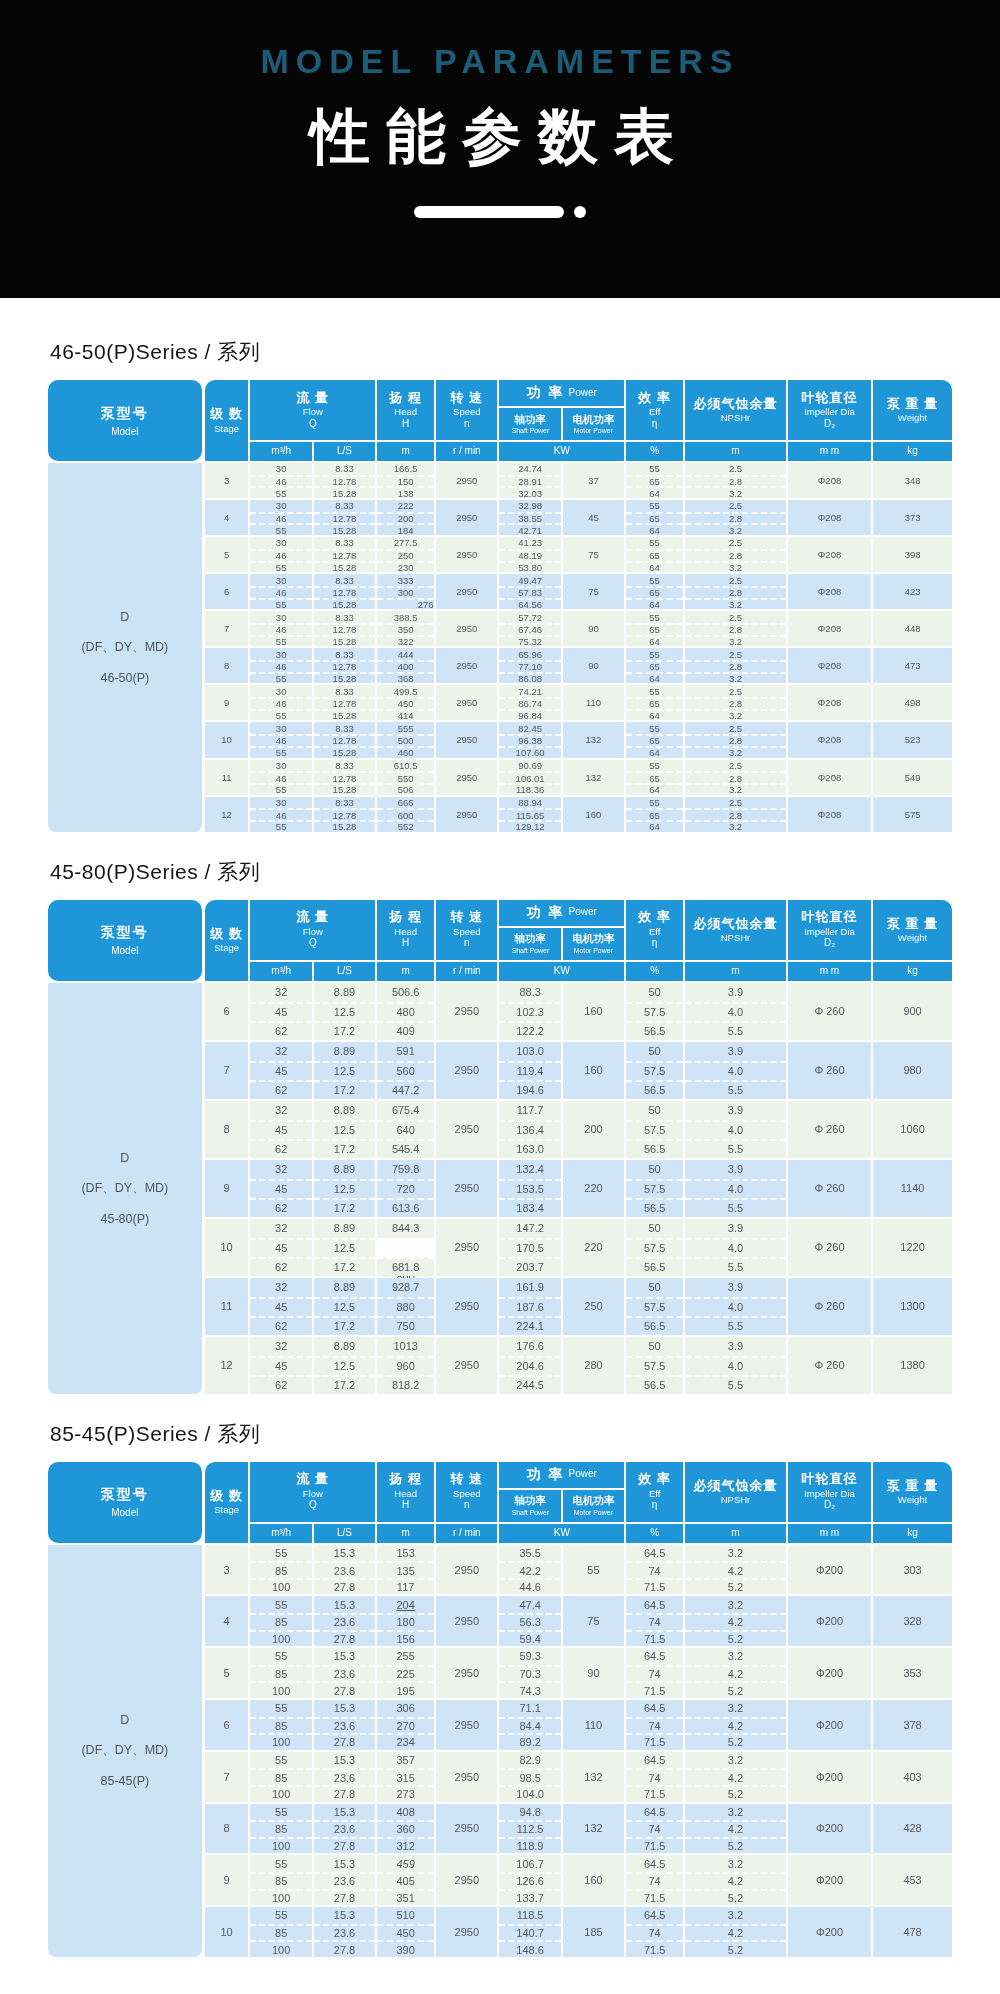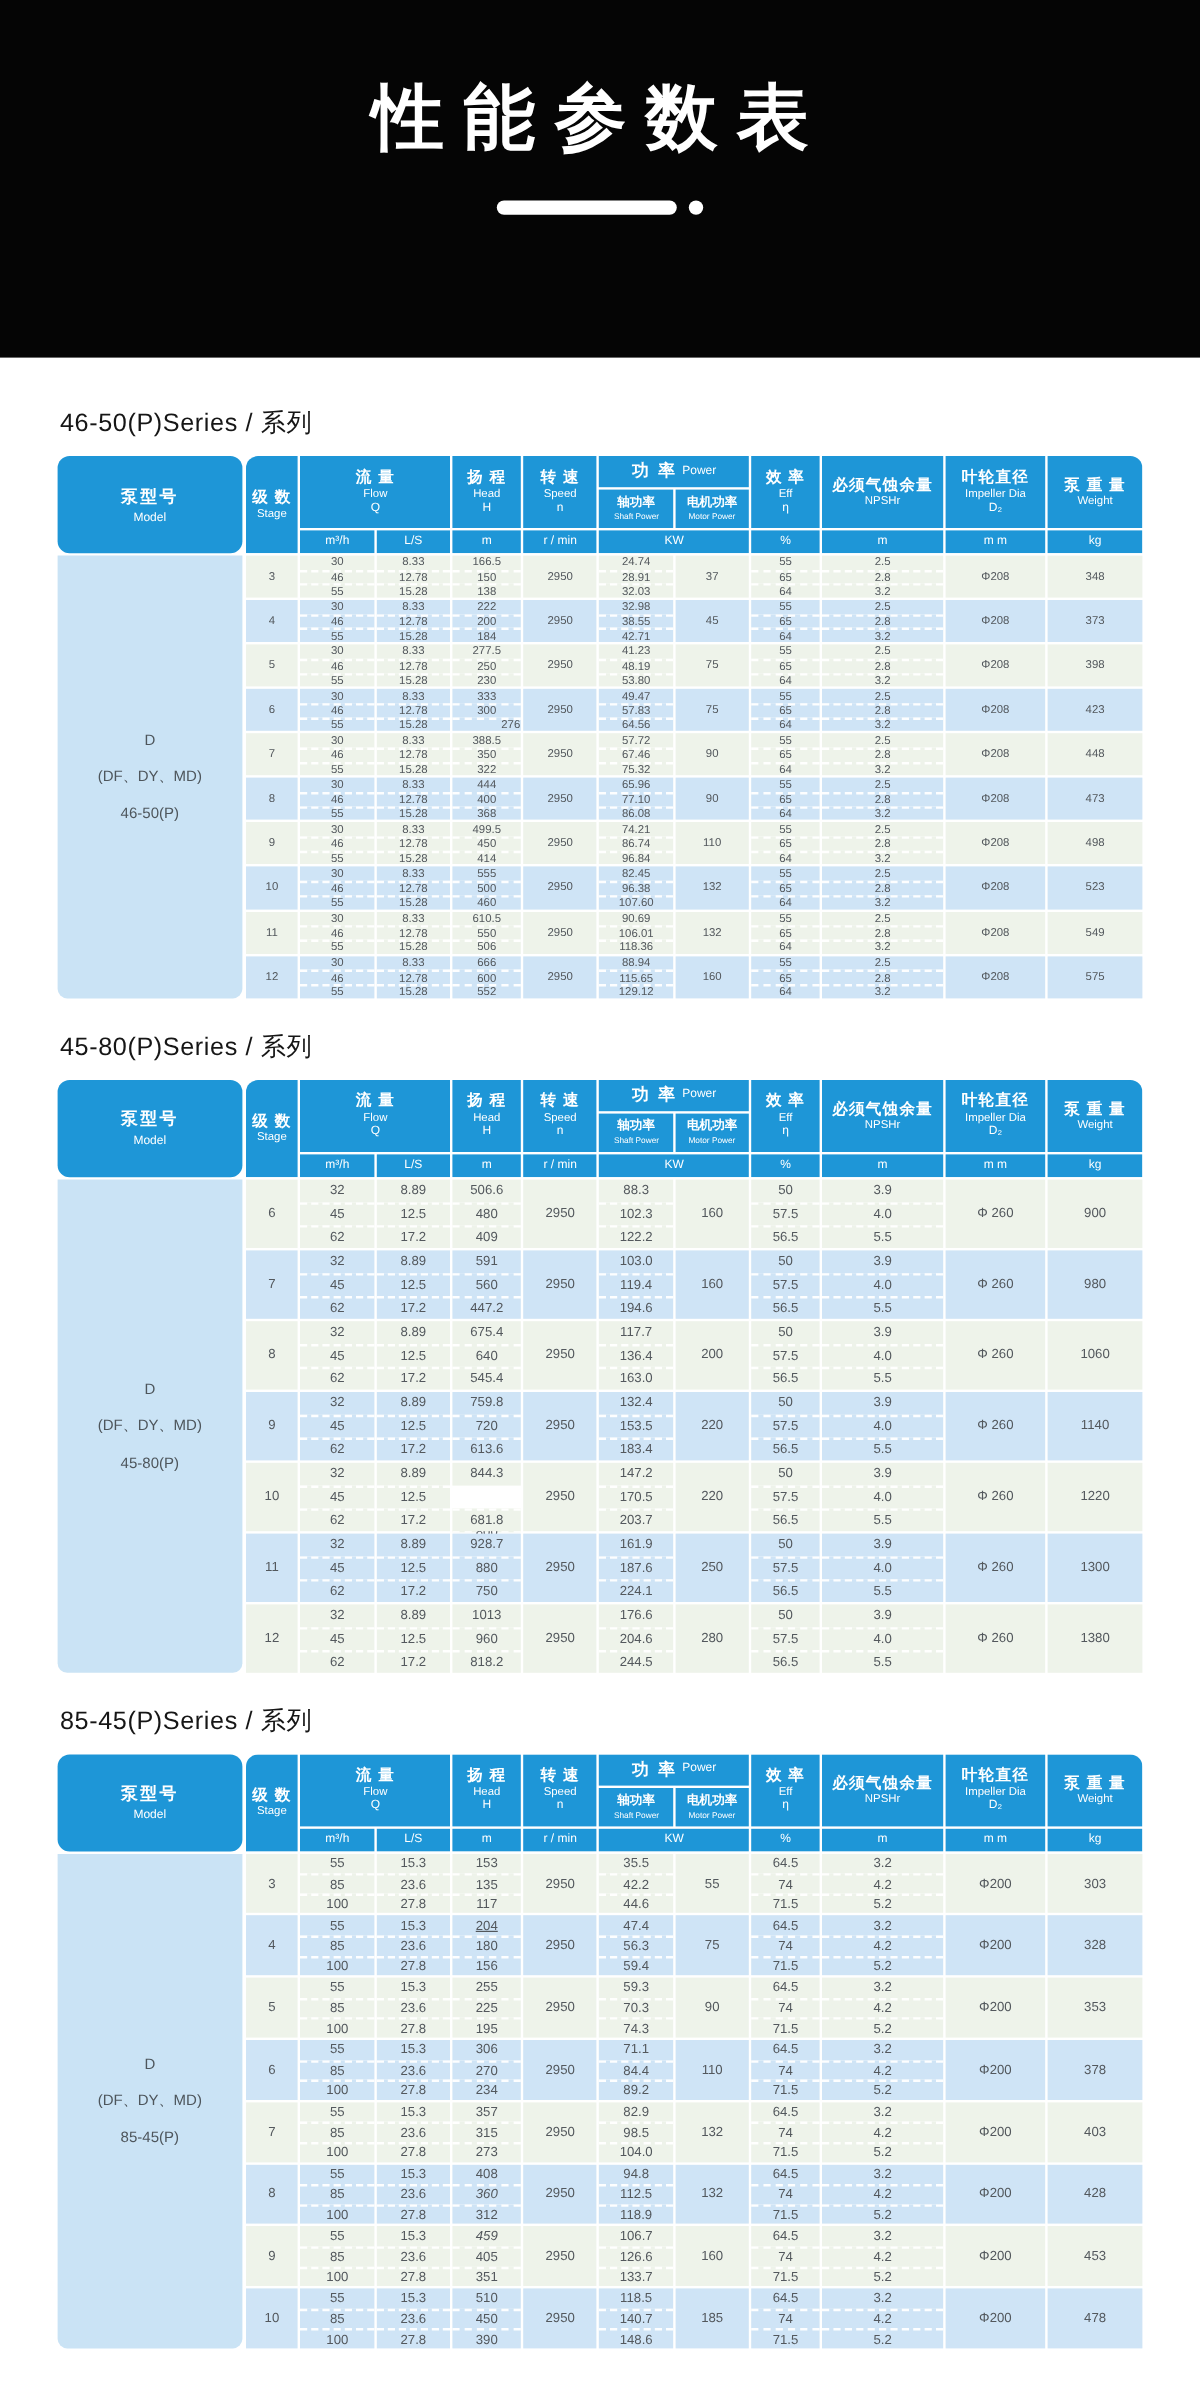--- a/index.html
+++ b/index.html
@@ -59,20 +59,21 @@
   .cell.dash{border-top:2px dashed rgba(255,255,255,.95);}
 
   .sec.s0{--rh:11.7px;--fs:9.5px;}
   .sec.s1{--rh:19px;--fs:11px;}
   .sec.s2{--rh:16.6px;--fs:11px;}
 </style>
 </head>
 <body>
 
 <header class="hero">
+  <div class="hero-sub">MODEL PARAMETERS</div>
   <div class="hero-title">性能参数表</div>
   <div class="hero-divider">
     <span class="hero-bar"></span>
     <span class="hero-dot"></span>
   </div>
 </header>
 
 <main id="tables">
     <section class="sec s0">
       <div class="sec-title">46-50(P)Series / 系列</div>
@@ -912,21 +913,21 @@
           <div class="grp b">
             <div class="cell" style="grid-area: 1 / 1 / 4;">8</div>
             <div class="cell" style="grid-area: 1 / 2;">55</div>
             <div class="cell" style="grid-area: 1 / 3;">15.3</div>
             <div class="cell" style="grid-area: 1 / 4;">408</div>
             <div class="cell" style="grid-area: 1 / 6;">94.8</div>
             <div class="cell" style="grid-area: 1 / 8;">64.5</div>
             <div class="cell" style="grid-area: 1 / 9;">3.2</div>
             <div class="cell dash" style="grid-area: 2 / 2;">85</div>
             <div class="cell dash" style="grid-area: 2 / 3;">23.6</div>
-            <div class="cell dash" style="grid-area: 2 / 4; font-style: italic;">360</div>
+            <div class="cell dash" style="grid-area: 2 / 4;">360</div>
             <div class="cell dash" style="grid-area: 2 / 6;">112.5</div>
             <div class="cell dash" style="grid-area: 2 / 8;">74</div>
             <div class="cell dash" style="grid-area: 2 / 9;">4.2</div>
             <div class="cell dash" style="grid-area: 3 / 2;">100</div>
             <div class="cell dash" style="grid-area: 3 / 3;">27.8</div>
             <div class="cell dash" style="grid-area: 3 / 4;">312</div>
             <div class="cell dash" style="grid-area: 3 / 6;">118.9</div>
             <div class="cell dash" style="grid-area: 3 / 8;">71.5</div>
             <div class="cell dash" style="grid-area: 3 / 9;">5.2</div>
             <div class="cell" style="grid-area: 1 / 5 / 4;">2950</div>

